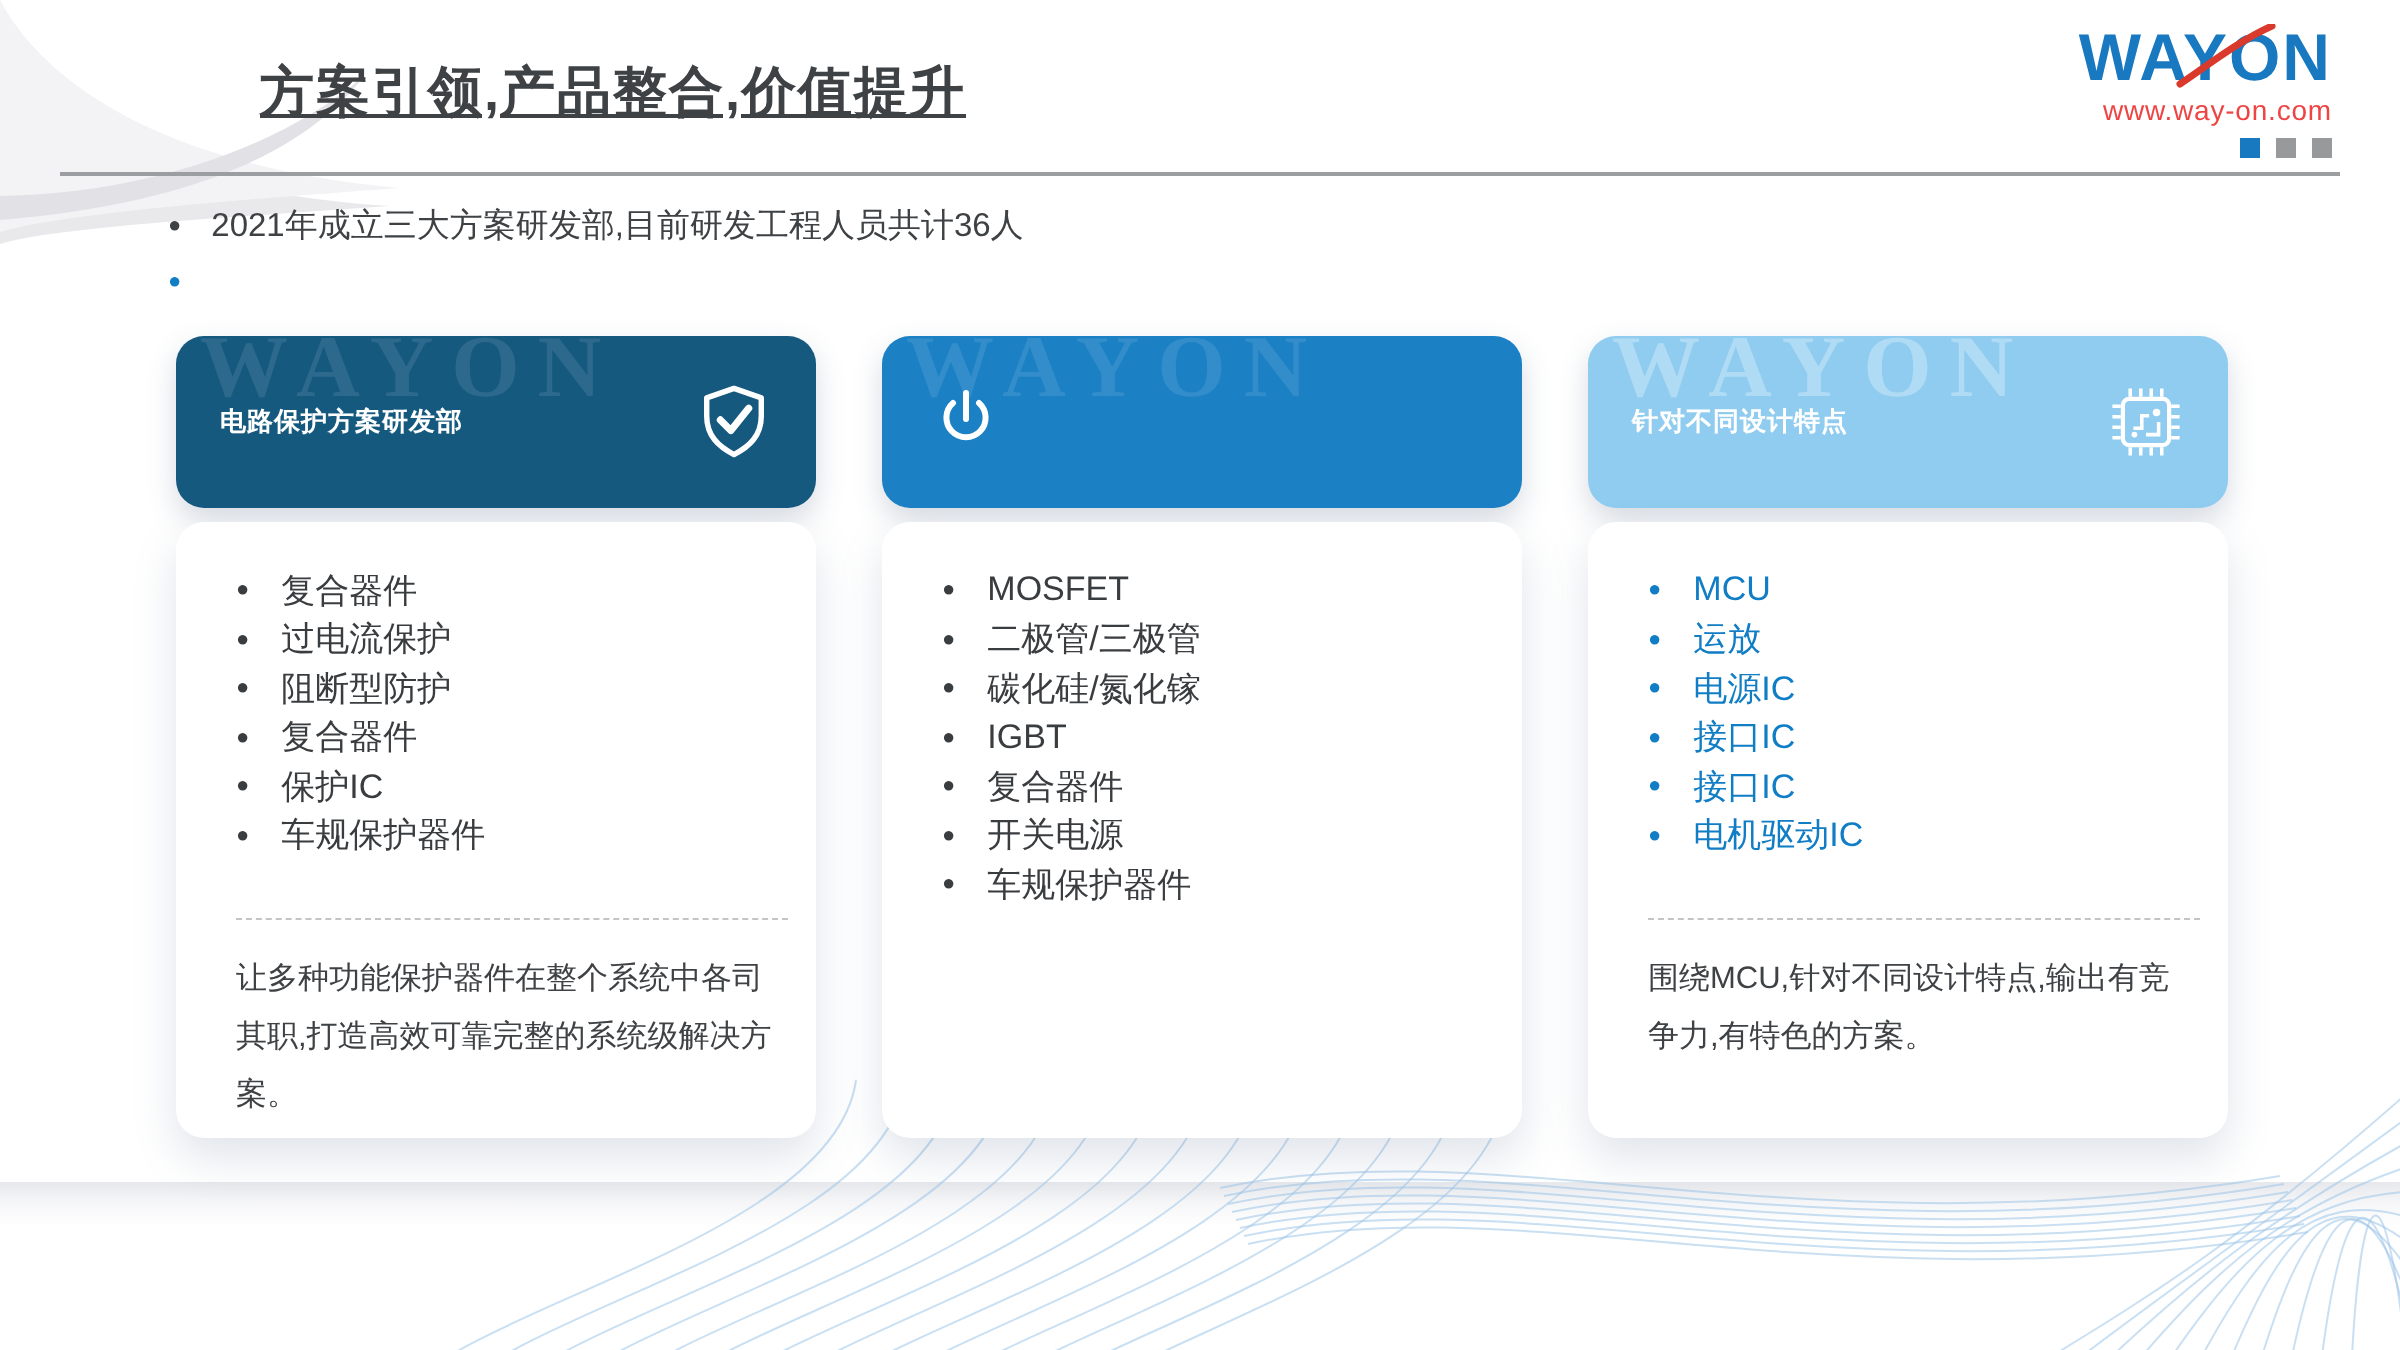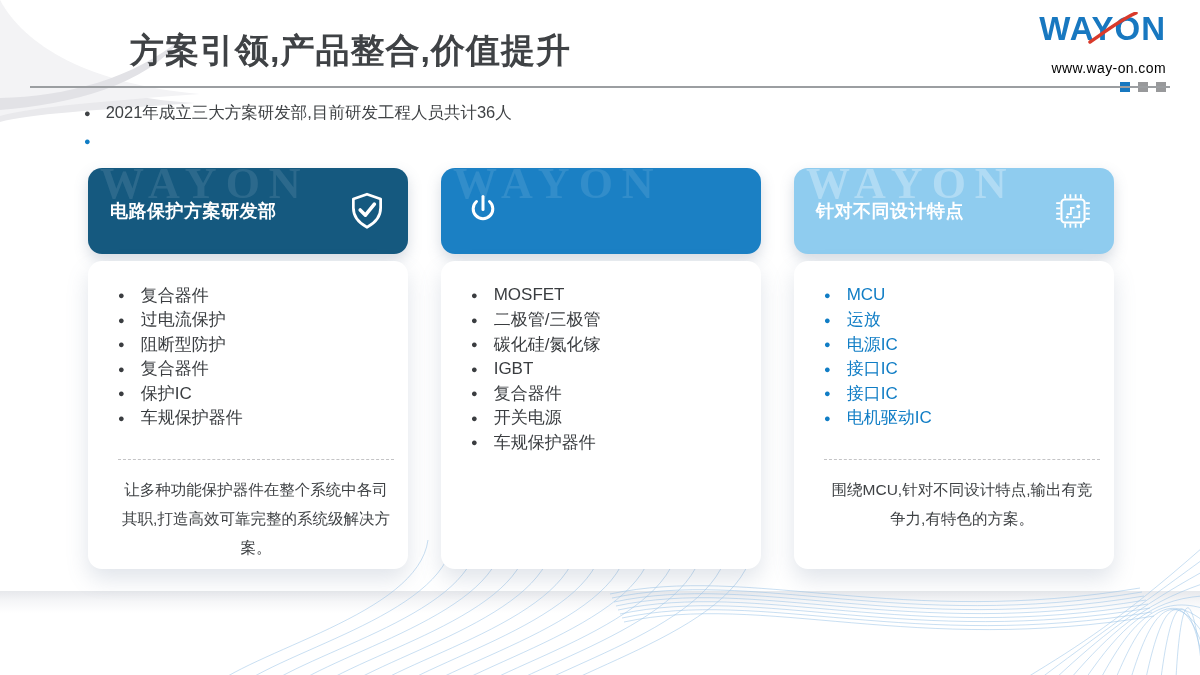--- a/index.html
+++ b/index.html
@@ -4,29 +4,29 @@
 <style>
   * { margin:0; padding:0; box-sizing:border-box; }
   html,body { background:#fff; }
   body { font-family:"Liberation Sans", sans-serif; }
   .slide { position:relative; width:1200px; height:675px; background:#ffffff; overflow:hidden; }
 
   
   .corner-swoosh { position:absolute; left:0; top:0; z-index:1; }
 
   
-  .page-title { position:absolute; left:130px; top:28px; font-size:34px; font-weight:700;
-                color:#3f4245; letter-spacing:1px; z-index:2; }
+  .page-title { position:absolute; left:130px; top:28px; font-size:27px; font-weight:700;
+                color:#3f4245; letter-spacing:1px; z-index:2;text-decoration:underline; }
 
   
   .logo { position:absolute; right:34px; top:12px; text-align:right; z-index:2; }
   .brand { position:relative; font-size:33px; font-weight:800; color:#1878c0;
            letter-spacing:1px; line-height:34px; display:inline-block; }
   .brand-swoosh { position:absolute; right:28px; top:0px; }
-  .website { font-size:14px; color:#000000; letter-spacing:0.4px; margin-top:14px; }
+  .website { font-size:14px; color:#ef4444; letter-spacing:0.4px; margin-top:1px; }
   .squares { display:flex; justify-content:flex-end; gap:8px; margin-top:6px; }
   .squares span { width:10px; height:10px; display:inline-block; }
   .sq-blue { background:#1878c0; } .sq-gray { background:#98999b; }
 
   .top-divider { position:absolute; left:30px; right:30px; top:86px; height:2px;
                  background:#9b9ea1; z-index:2; }
 
   
   .intro { position:absolute; left:84px; top:99px; list-style:none; z-index:2; }
   .intro li { display:flex; align-items:center; height:28px; font-size:16.5px; }
@@ -40,32 +40,32 @@
   .card-head { position:relative; height:86px; border-radius:14px; overflow:hidden;
                display:flex; align-items:center; padding:0 20px 0 22px;
                box-shadow:0 6px 14px rgba(90,110,140,0.25); }
   .head-1 { background:#15597f; }
   .head-2 { background:#1b80c4; }
   .head-3 { background:#8fccef; }
   .watermark { position:absolute; left:12px; top:-10px; font-family:"Liberation Serif", serif;
                font-size:44px; font-weight:700; letter-spacing:9px; color:rgba(255,255,255,0.10);
                white-space:nowrap; pointer-events:none; }
   .head-3 .watermark { color:rgba(255,255,255,0.30); }
-  .card-head h3 { color:#ffffff; font-size:18px; font-weight:700; letter-spacing:0.5px; flex:1; }
+  .card-head h3 { color:#ffffff; font-size:13px; font-weight:700; letter-spacing:0.5px; flex:1; }
   .head-icon { flex:none; }
 
   .card-body { position:relative; margin-top:7px; height:308px; background:#ffffff;
                border-radius:14px; box-shadow:0 10px 22px rgba(100,118,150,0.20);
                padding:22px 24px 0 30px; }
   .card-list { list-style:none; }
   .card-list li { display:flex; align-items:center; height:24.5px; font-size:17px; color:#3a3d40; }
   .card-list .dot { font-size:11px; margin-right:16px; }
   .blue-list li { color:#107dc5; }
 
-  .card-foot { position:absolute; top:198px; left:30px; right:14px;text-align:center; }
+  .card-foot { position:absolute; top:198px; left:30px; right:14px; }
   .dashed { border-top:1px dashed #c4c4c6; height:0; }
   .card-foot p { margin-top:15px; font-size:15.5px; line-height:29px; color:#3f4245; }
 
   
   .gray-band { position:absolute; left:0; right:0; top:591px; height:22px; z-index:0;
                background:linear-gradient(180deg, rgba(201,204,212,0.45) 0%, rgba(222,224,230,0.30) 45%, rgba(255,255,255,0) 100%); }
   .waves { position:absolute; left:0; top:0; z-index:1; pointer-events:none; }
   .waves path { fill:none; stroke:#9dc4e7; stroke-width:1; opacity:0.55; }
 </style>
 </head>

